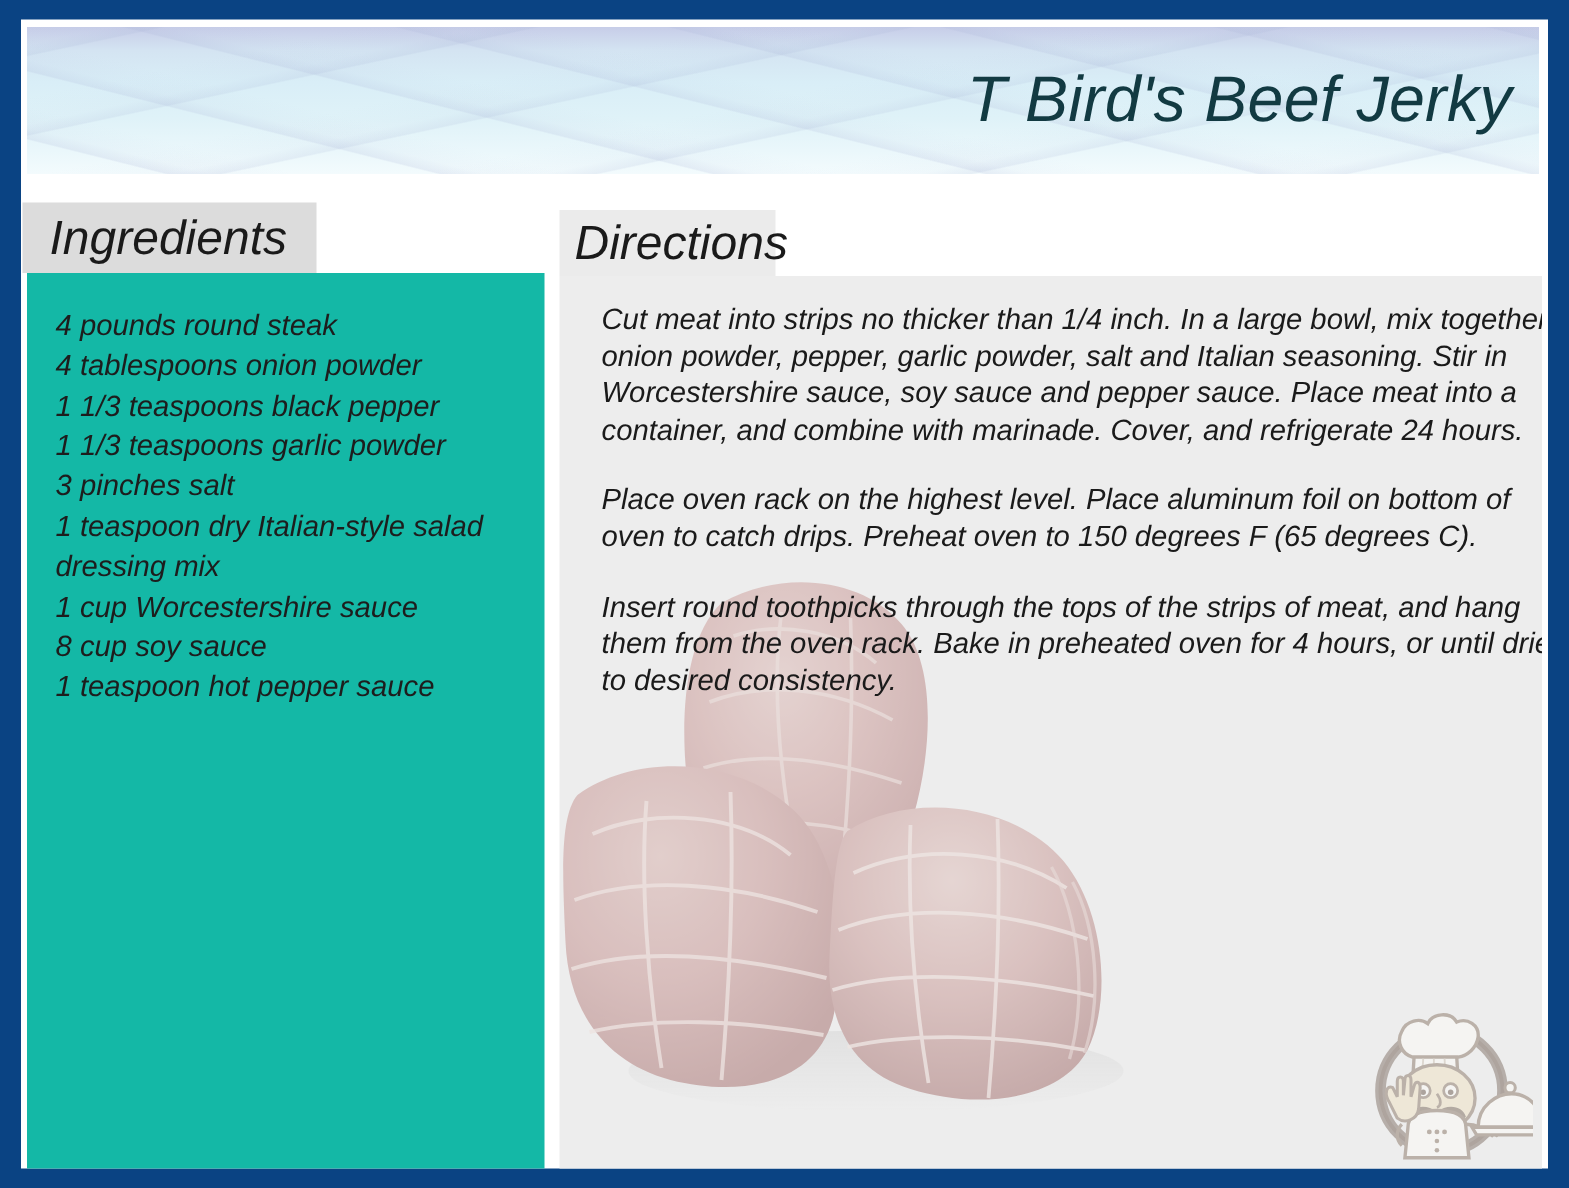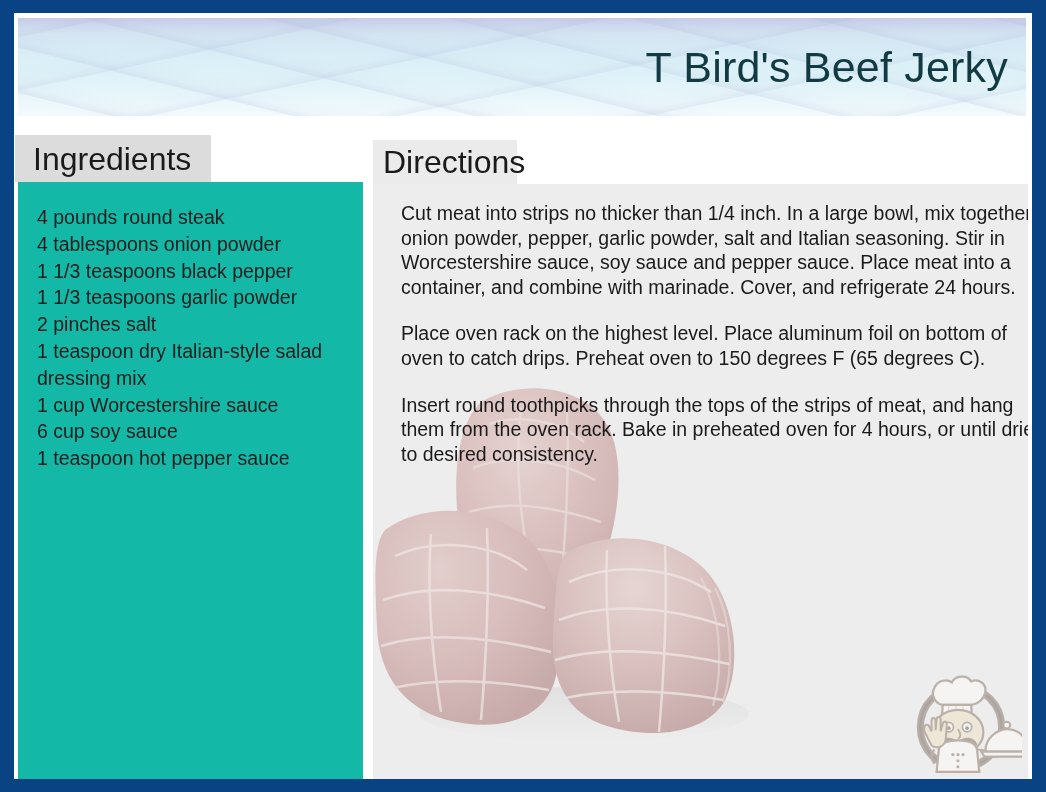--- a/index.html
+++ b/index.html
@@ -20,20 +20,21 @@
   }
 
   #card-inner {
     position: absolute;
     left: 14px;
     top: 13px;
     width: 1018px;
     height: 766px;
     background: #ffffff;
     overflow: hidden;
+    font-style: italic;
   }
 
   
   #title-banner {
     position: absolute;
     left: 4px;
     top: 5px;
     width: 1008px;
     height: 98px;
     background:
@@ -199,24 +200,24 @@
     <div id="ingredients-tab">
       <div class="section-heading">Ingredients</div>
     </div>
 
     <div id="ingredients-panel">
       <ul id="ingredients-list">
         <li>4 pounds round steak</li>
         <li>4 tablespoons onion powder</li>
         <li>1 1/3 teaspoons black pepper</li>
         <li>1 1/3 teaspoons garlic powder</li>
-        <li>2 pinches salt</li>
+        <li>3 pinches salt</li>
         <li>1 teaspoon dry Italian-style salad dressing mix</li>
         <li>1 cup Worcestershire sauce</li>
-        <li>6 cup soy sauce</li>
+        <li>8 cup soy sauce</li>
         <li>1 teaspoon hot pepper sauce</li>
       </ul>
     </div>
 
     <div id="directions-tab">
       <div class="section-heading">Directions</div>
     </div>
 
     <div id="directions-panel">
 

